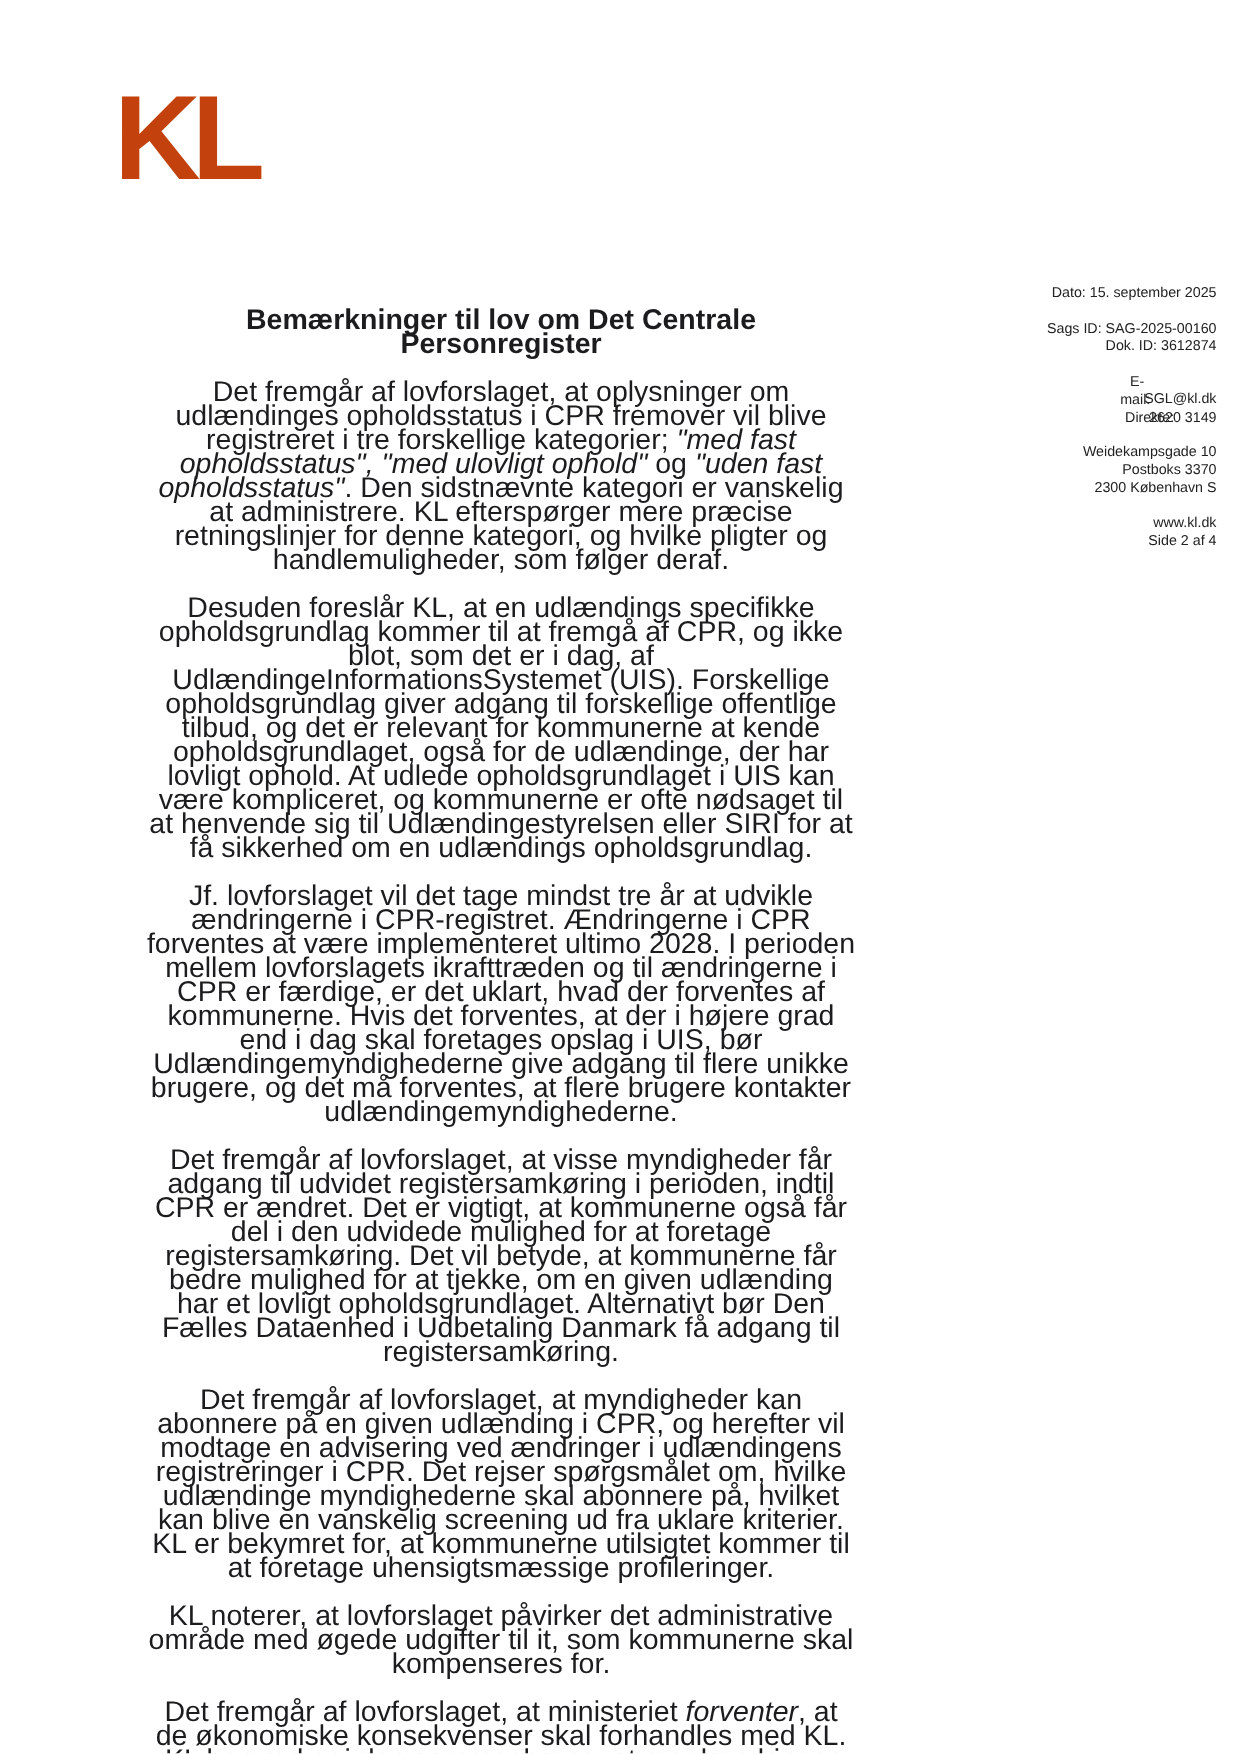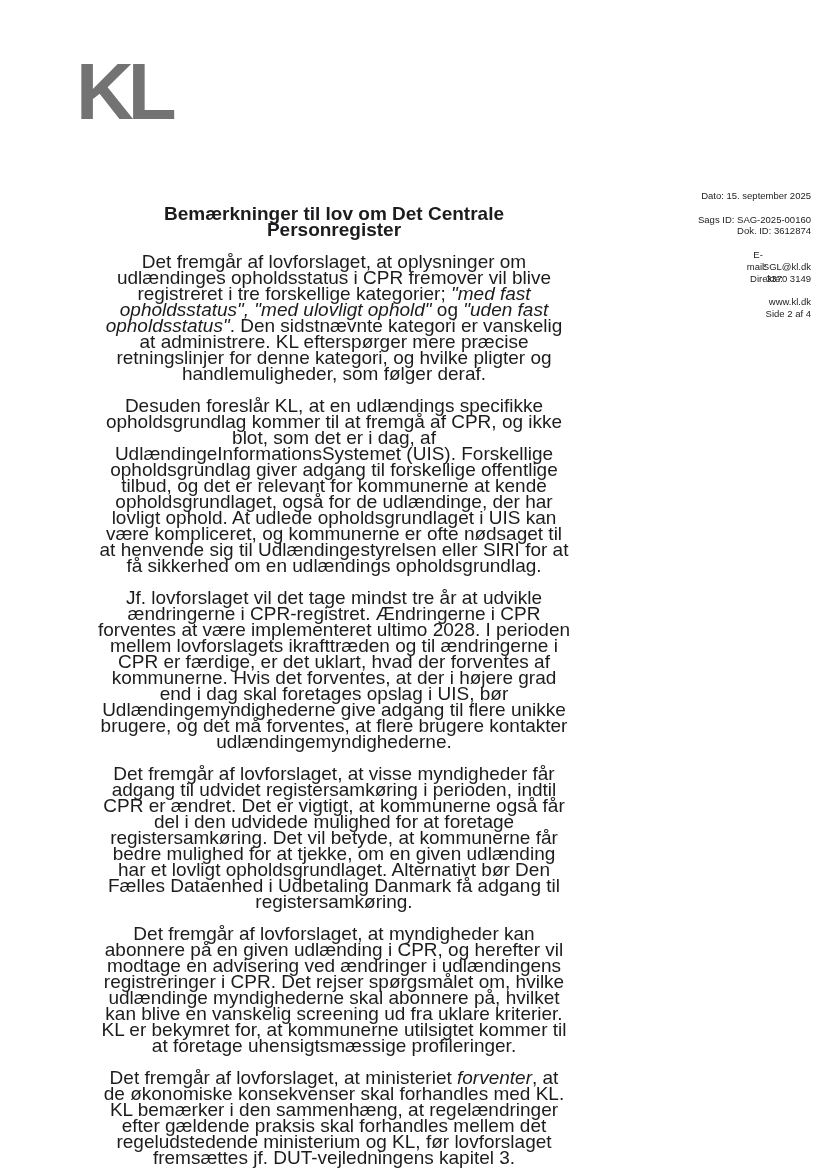--- a/index.html
+++ b/index.html
@@ -17,21 +17,21 @@
     overflow: hidden;
   }
   .logo {
     position: absolute;
     left: 76px;
     top: 52px;
     font-weight: bold;
     font-size: 80px;
     line-height: 1;
     letter-spacing: -6px;
-    color: #737373;
+    color: #c2410c;
   }
   .main {
     position: absolute;
     left: 97px;
     top: 206px;
     width: 474px;
     font-size: 19px;
     line-height: 16px;
     text-align: center;
   }
@@ -70,34 +70,40 @@
 
   <div class="logo">KL</div>
 
   <div class="main">
     <div class="heading">Bemærkninger til lov om Det Centrale Personregister</div>
     <div class="para"><span>Det fremgår af lovforslaget, at oplysninger om udlændinges opholdsstatus i CPR fremover vil blive registreret i tre forskellige kategorier; </span><span class="seg-italic">"med fast opholdsstatus", "med ulovligt ophold"</span><span> og </span><span class="seg-italic">"uden fast opholdsstatus"</span><span>. Den sidstnævnte kategori er vanskelig at administrere. KL efterspørger mere præcise retningslinjer for denne kategori, og hvilke pligter og handlemuligheder, som følger deraf.</span></div>
     <div class="para"><span>Desuden foreslår KL, at en udlændings specifikke opholdsgrundlag kommer til at fremgå af CPR, og ikke blot, som det er i dag, af UdlændingeInformationsSystemet (UIS). Forskellige opholdsgrundlag giver adgang til forskellige offentlige tilbud, og det er relevant for kommunerne at kende opholdsgrundlaget, også for de udlændinge, der har lovligt ophold. At udlede opholdsgrundlaget i UIS kan være kompliceret, og kommunerne er ofte nødsaget til at henvende sig til Udlændingestyrelsen eller SIRI for at få sikkerhed om en udlændings opholdsgrundlag.</span></div>
     <div class="para"><span>Jf. lovforslaget vil det tage mindst tre år at udvikle ændringerne i CPR-registret. Ændringerne i CPR forventes at være implementeret ultimo 2028. I perioden mellem lovforslagets ikrafttræden og til ændringerne i CPR er færdige, er det uklart, hvad der forventes af kommunerne. Hvis det forventes, at der i højere grad end i dag skal foretages opslag i UIS, bør Udlændingemyndighederne give adgang til flere unikke brugere, og det må forventes, at flere brugere kontakter udlændingemyndighederne.</span></div>
     <div class="para"><span>Det fremgår af lovforslaget, at visse myndigheder får adgang til udvidet registersamkøring i perioden, indtil CPR er ændret. Det er vigtigt, at kommunerne også får del i den udvidede mulighed for at foretage registersamkøring. Det vil betyde, at kommunerne får bedre mulighed for at tjekke, om en given udlænding har et lovligt opholdsgrundlaget. Alternativt bør Den Fælles Dataenhed i Udbetaling Danmark få adgang til registersamkøring.</span></div>
     <div class="para"><span>Det fremgår af lovforslaget, at myndigheder kan abonnere på en given udlænding i CPR, og herefter vil modtage en advisering ved ændringer i udlændingens registreringer i CPR. Det rejser spørgsmålet om, hvilke udlændinge myndighederne skal abonnere på, hvilket kan blive en vanskelig screening ud fra uklare kriterier. KL er bekymret for, at kommunerne utilsigtet kommer til at foretage uhensigtsmæssige profileringer.</span></div>
+    <div class="para"><span>KL noterer, at lovforslaget påvirker det administrative område med øgede udgifter til it, som kommunerne skal kompenseres for.</span></div>
     <div class="para"><span>Det fremgår af lovforslaget, at ministeriet </span><span class="seg-italic">forventer</span><span>, at de økonomiske konsekvenser skal forhandles med KL. KL bemærker i den sammenhæng, at regelændringer efter gældende praksis skal forhandles mellem det regeludstedende ministerium og KL, før lovforslaget fremsættes jf. DUT-vejledningens kapitel 3.</span></div>
   </div>
 
   <div class="sidebar">
     <div class="sb-group">
       <div>Dato: 15. september 2025</div>
     </div>
     <div class="sb-group">
       <div>Sags ID: SAG-2025-00160</div>
       <div>Dok. ID: 3612874</div>
     </div>
     <div class="sb-group">
       <div><span class="sb-label">E-mail:</span><span>SGL@kl.dk</span></div>
-      <div><span class="sb-label">Direkte:</span><span>3370 3149</span></div>
+      <div><span class="sb-label">Direkte:</span><span>2620 3149</span></div>
+    </div>
+    <div class="sb-group">
+      <div>Weidekampsgade 10</div>
+      <div>Postboks 3370</div>
+      <div>2300 København S</div>
     </div>
     <div class="sb-group">
       <div>www.kl.dk</div>
       <div>Side 2 af 4</div>
     </div>
   </div>
 
 </div>
 
 </body></html>

